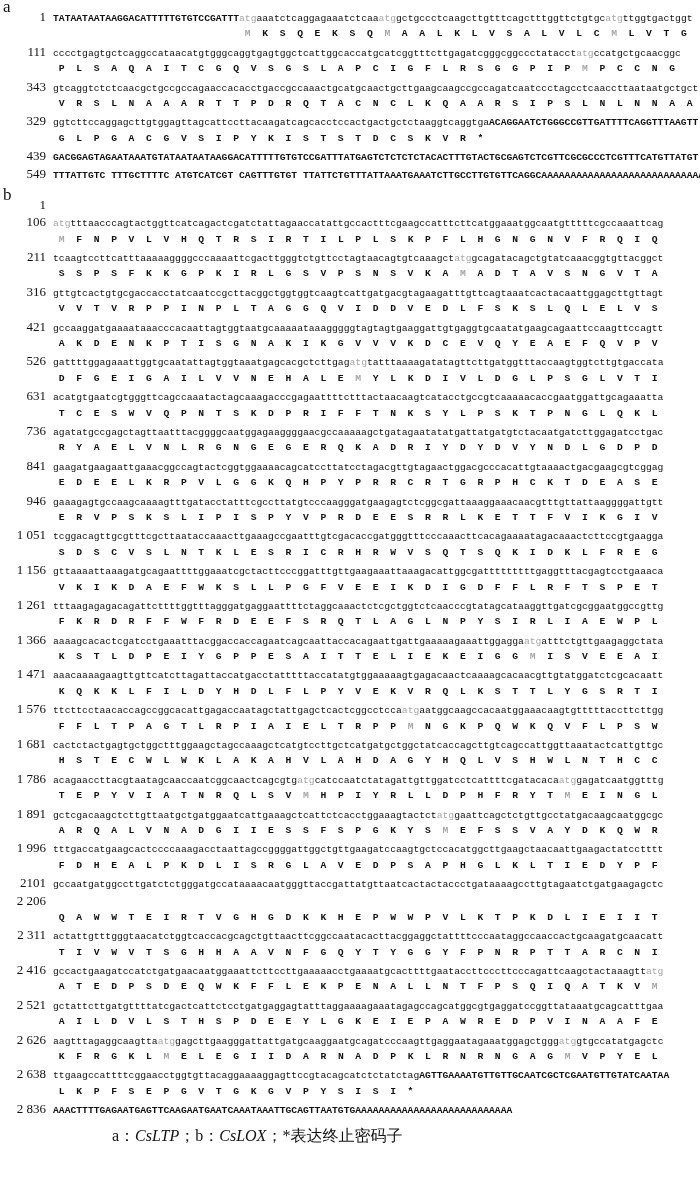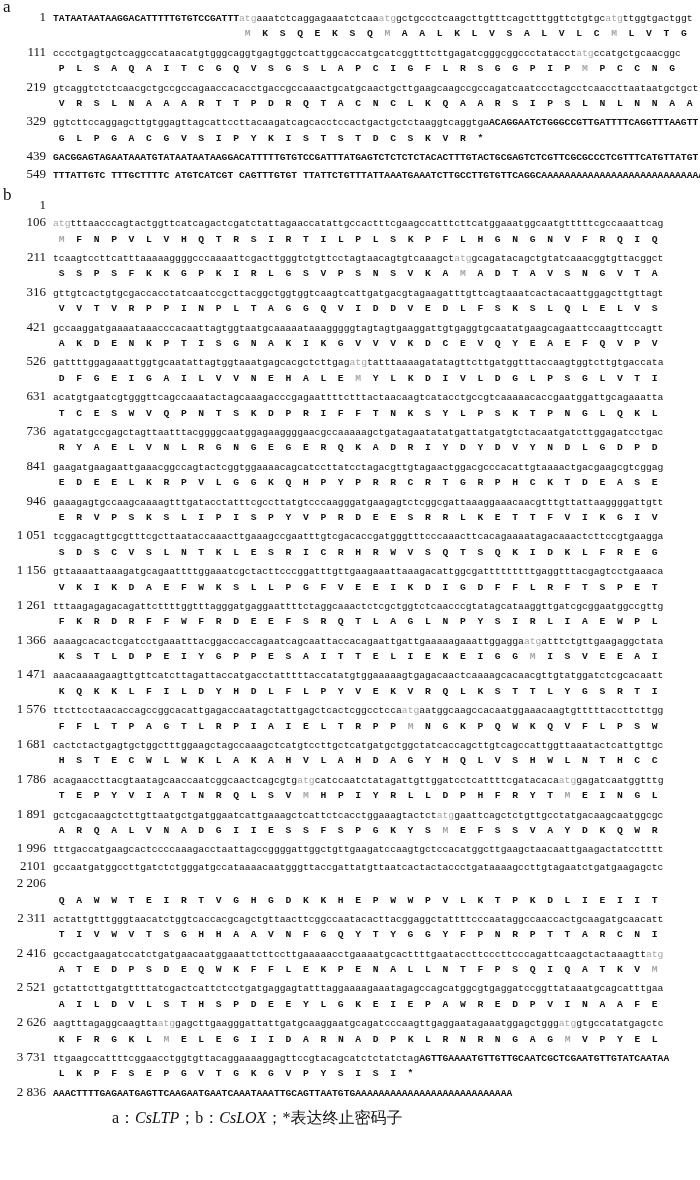--- a/index.html
+++ b/index.html
@@ -51,21 +51,21 @@
         </div>
         <div class="seq-row">
           <span class="pos">111</span>
           <span class="nt"><span class="lc">cccctgagtgctcaggccataacatgtgggcaggtgagtggctcattggcaccatgcatcggtttcttgagatcgggcggccctatacct</span><span class="lc dim">atg</span><span class="lc">ccatgctgcaacggc</span></span>
         </div>
         <div class="seq-row">
           <span class="pos"></span>
           <span class="aa"><span> P  L  S  A  Q  A  I  T  C  G  Q  V  S  G  S  L  A  P  C  I  G  F  L  R  S  G  G  P  I  P  </span><span class="dim">M</span><span>  P  C  C  N  G</span></span>
         </div>
         <div class="seq-row">
-          <span class="pos">219</span>
+          <span class="pos">343</span>
           <span class="nt"><span class="lc">gtcaggtctctcaacgctgccgccagaaccacacctgaccgccaaactgcatgcaactgcttgaagcaagccgccagatcaatccctagcctcaaccttaataatgctgct</span></span>
         </div>
         <div class="seq-row">
           <span class="pos"></span>
           <span class="aa"><span> V  R  S  L  N  A  A  A  R  T  T  P  D  R  Q  T  A  C  N  C  L  K  Q  A  A  R  S  I  P  S  L  N  L  N  N  A  A</span></span>
         </div>
         <div class="seq-row">
           <span class="pos">329</span>
           <span class="nt"><span class="lc">ggtcttccaggagcttgtggagttagcattccttacaagatcagcacctccactgactgctctaaggtcaggtga</span><span class="uc">ACAGGAATCTGGGCCGTTGATTTTCAGGTTTAAGTT</span></span>
         </div>
@@ -232,20 +232,24 @@
         </div>
         <div class="seq-row">
           <span class="pos"></span>
           <span class="aa"><span> A  R  Q  A  L  V  N  A  D  G  I  I  E  S  S  F  S  P  G  K  Y  S  </span><span class="dim">M</span><span>  E  F  S  S  V  A  Y  D  K  Q  W  R</span></span>
         </div>
         <div class="seq-row">
           <span class="pos">1 996</span>
           <span class="nt"><span class="lc">tttgaccatgaagcactccccaaagacctaattagccggggattggctgttgaagatccaagtgctccacatggcttgaagctaacaattgaagactatcctttt</span></span>
         </div>
         <div class="seq-row">
+          <span class="pos"></span>
+          <span class="aa"><span> F  D  H  E  A  L  P  K  D  L  I  S  R  G  L  A  V  E  D  P  S  A  P  H  G  L  K  L  T  I  E  D  Y  P  F</span></span>
+        </div>
+        <div class="seq-row">
           <span class="pos">2101</span>
           <span class="nt"><span class="lc">gccaatgatggccttgatctctgggatgccataaaacaatgggttaccgattatgttaatcactactaccctgataaaagccttgtagaatctgatgaagagctc</span></span>
         </div>
         <div class="seq-row">
           <span class="pos">2 206</span>
         </div>
         <div class="seq-row">
           <span class="pos"></span>
           <span class="aa"><span> Q  A  W  W  T  E  I  R  T  V  G  H  G  D  K  K  H  E  P  W  W  P  V  L  K  T  P  K  D  L  I  E  I  I  T</span></span>
         </div>
@@ -275,21 +279,21 @@
         </div>
         <div class="seq-row">
           <span class="pos">2 626</span>
           <span class="nt"><span class="lc">aagtttagaggcaagtta</span><span class="lc dim">atg</span><span class="lc">gagcttgaagggattattgatgcaaggaatgcagatcccaagttgaggaatagaaatggagctggg</span><span class="lc dim">atg</span><span class="lc">gtgccatatgagctc</span></span>
         </div>
         <div class="seq-row">
           <span class="pos"></span>
           <span class="aa"><span> K  F  R  G  K  L  </span><span class="dim">M</span><span>  E  L  E  G  I  I  D  A  R  N  A  D  P  K  L  R  N  R  N  G  A  G  </span><span class="dim">M</span><span>  V  P  Y  E  L</span></span>
         </div>
         <div class="seq-row">
-          <span class="pos">3 731</span>
+          <span class="pos">2 638</span>
           <span class="nt"><span class="lc">ttgaagccattttcggaacctggtgttacaggaaaaggagttccgtacagcatctctatctag</span><span class="uc">AGTTGAAAATGTTGTTGCAATCGCTCGAATGTTGTATCAATAA</span></span>
         </div>
         <div class="seq-row">
           <span class="pos"></span>
           <span class="aa"><span> L  K  P  F  S  E  P  G  V  T  G  K  G  V  P  Y  S  I  S  I  *</span></span>
         </div>
         <div class="seq-row">
           <span class="pos">2 836</span>
           <span class="nt"><span class="uc">AAACTTTTGAGAATGAGTTCAAGAATGAATCAAATAAATTGCAGTTAATGTGAAAAAAAAAAAAAAAAAAAAAAAAAAA</span></span>
         </div>

